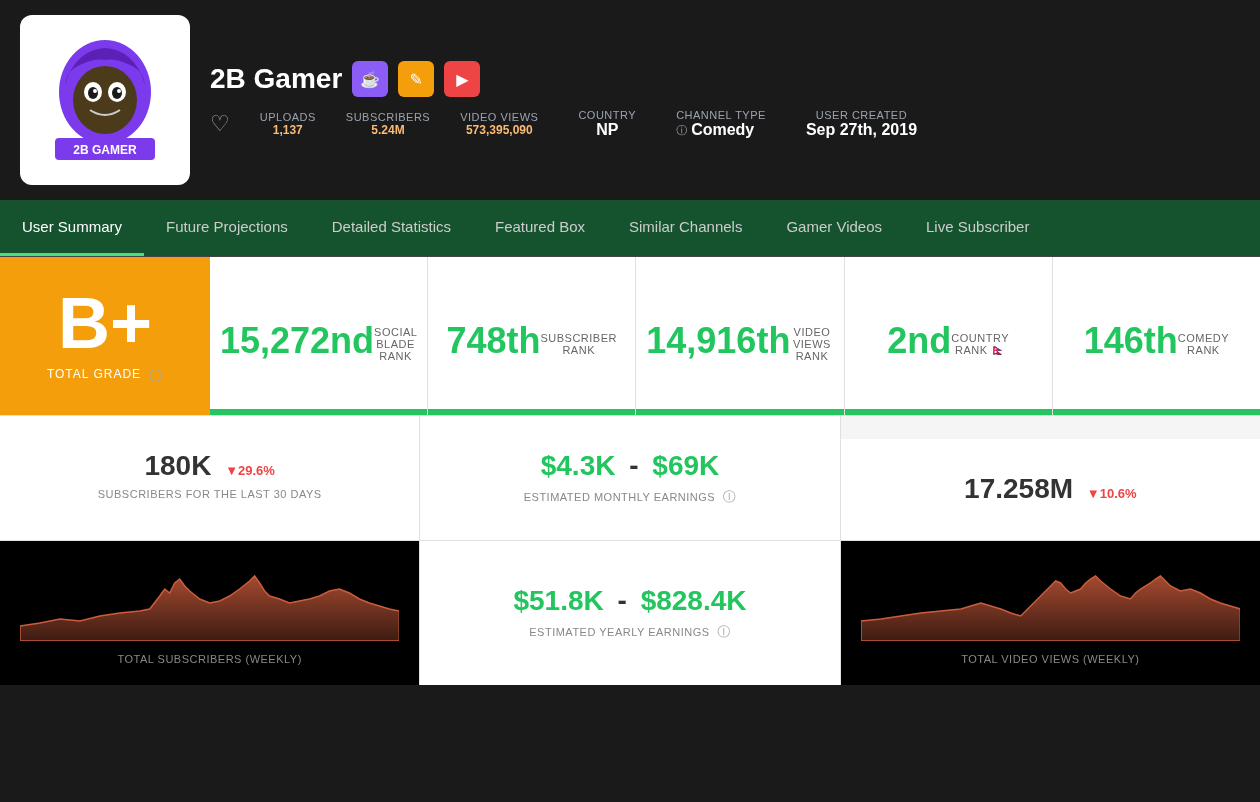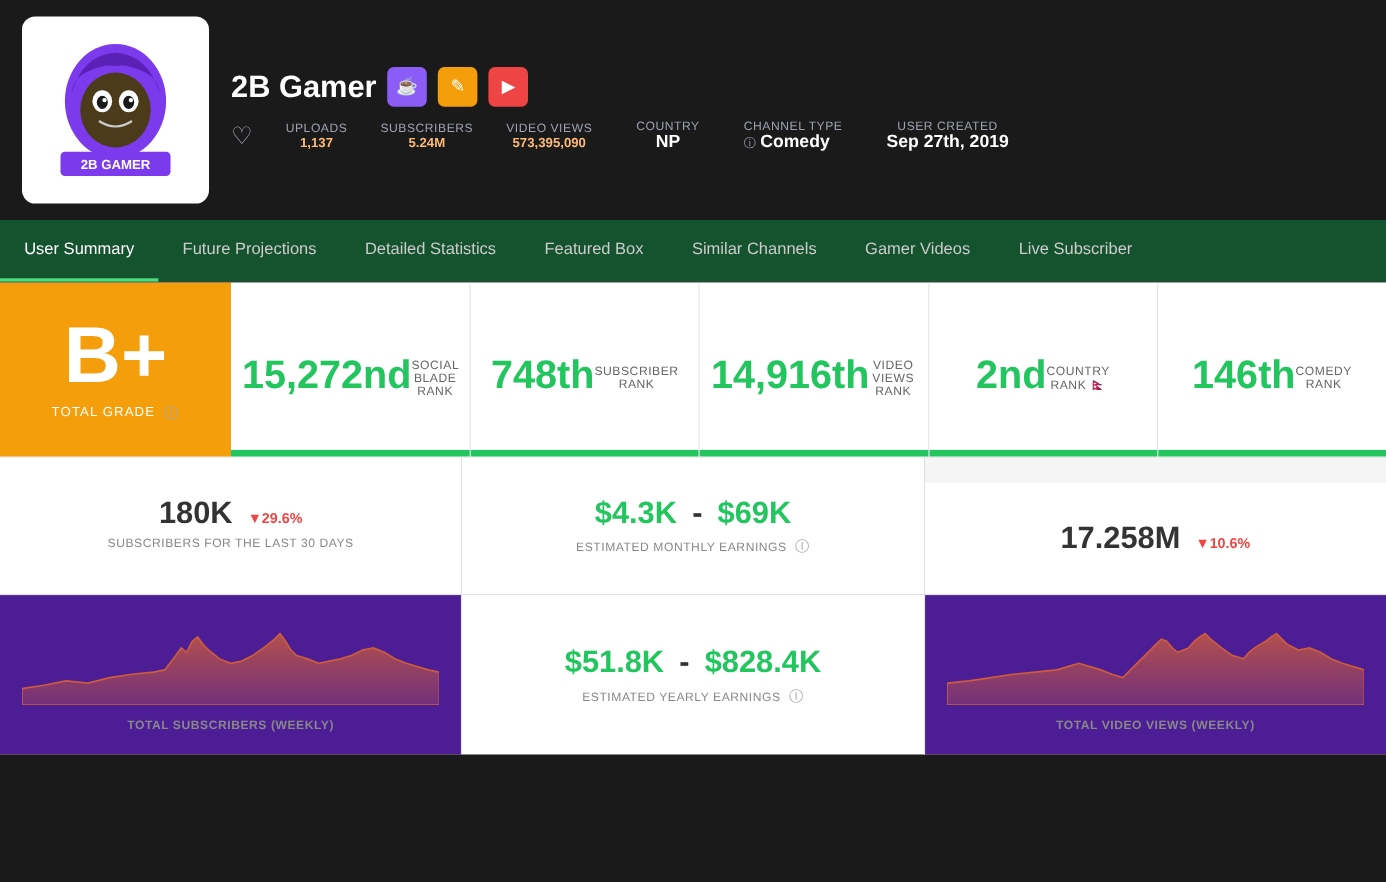--- a/index.html
+++ b/index.html
@@ -234,25 +234,24 @@
       color: #333;
       margin: 0 6px;
     }
 
     
     .chart-cards {
       display: flex;
     }
     .chart-card {
       flex: 1;
-      background: #4c1d95;
+      background: #000000;
       padding: 20px;
       border-right: 1px solid #e0e0e0;
       min-height: 130px;
-      font-weight: bold;
     }
     .chart-card:last-child { border-right: none; }
     .chart-card-label {
       font-size: 11px;
       color: #888;
       text-transform: uppercase;
       letter-spacing: 0.5px;
       text-align: center;
       margin-top: 8px;
     }

